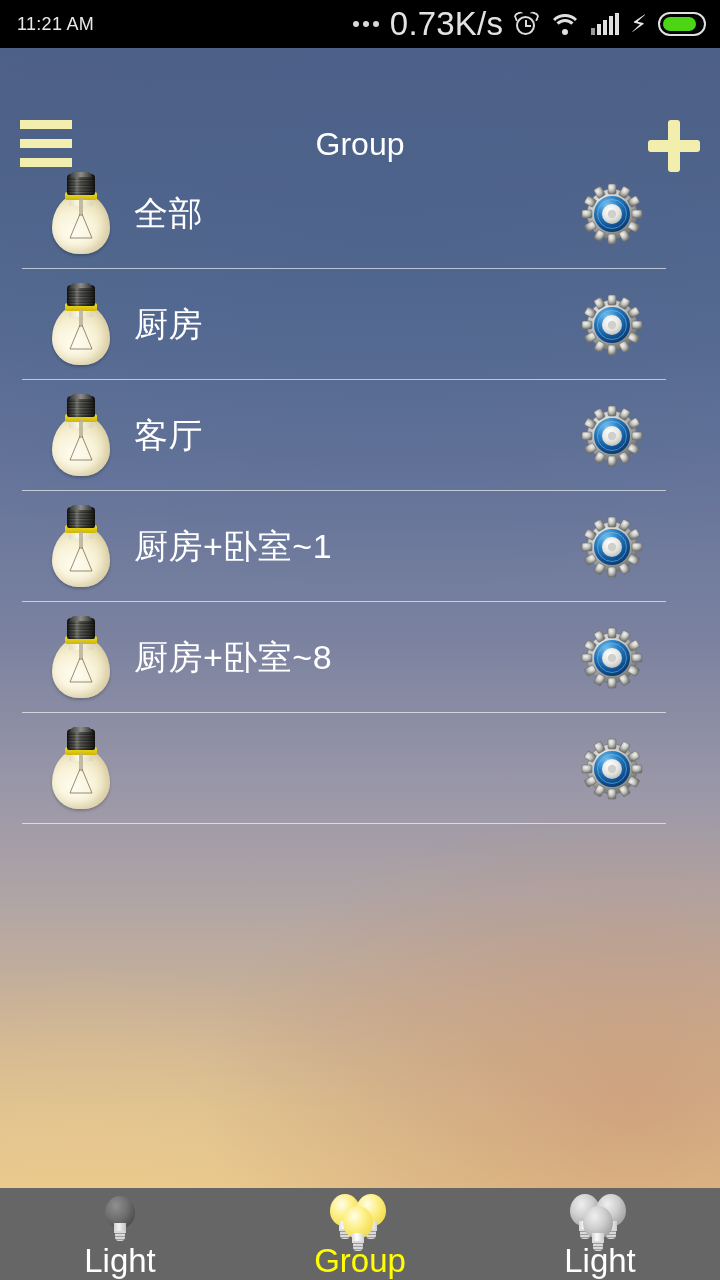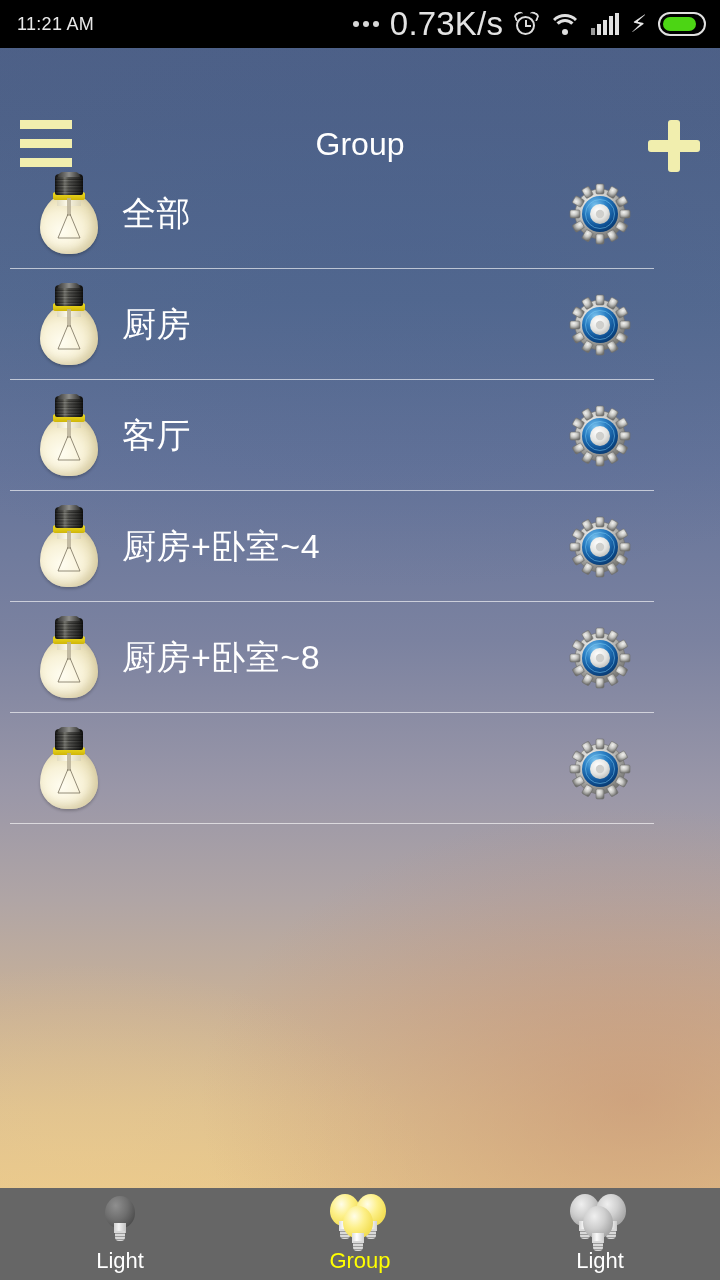--- a/index.html
+++ b/index.html
@@ -215,21 +215,21 @@
     position: absolute;
     background: #f1eeae;
     border-radius: 3px;
   }
   #add-button .bar-h { left: 0; top: 20px; width: 52px; height: 12px; }
   #add-button .bar-v { left: 20px; top: 0; width: 12px; height: 52px; }
 
   
   #group-list {
     position: absolute;
-    left: 0; top: 158px;
+    left: 12px; top: 158px;
     width: 664px;
     z-index: 8;
   }
   .group-row {
     position: relative;
     height: 111px;
     display: flex;
     align-items: center;
   }
   .group-row .divider {
@@ -329,21 +329,21 @@
     align-items: center;
     justify-content: flex-start;
     padding-top: 6px;
     box-sizing: border-box;
   }
   .nav-icon {
     position: relative;
     width: 76px; height: 52px;
   }
   .nav-label {
-    font-size: 22px;
+    font-size: 33px;
     margin-top: 2px;
     color: #ffffff;
   }
   .nav-tab.active .nav-label { color: #ffff00; }
 
   
   .bulb-a {
     position: absolute;
     width: 30px; height: 46px;
   }
@@ -590,21 +590,21 @@
         <span class="glass"></span>
           <span class="neck"></span>
           <span class="ring"></span>
         <span class="base"></span>
           <span class="cap"></span>
           <span class="stem"></span>
         <svg class="fil2" viewBox="0 0 28 26">
           <path d="M13 0 L3 24 M15 0 L25 24 M3 24 L25 24" stroke="rgba(120,112,92,0.8)" stroke-width="1" fill="none"></path>
         </svg>
       </div>
-      <div class="row-label">厨房+卧室~4</div>
+      <div class="row-label">厨房+卧室~1</div>
       <div class="row-gear">
         <svg viewBox="0 0 64 64" width="64" height="64">
           <g fill="url(#gmet)" stroke="#6f6f6d" stroke-width="0.6">
             <circle cx="32" cy="32" r="25"></circle>
             <g>
               <rect x="28" y="2" width="8" height="10" rx="1.5"></rect>
               <rect x="28" y="52" width="8" height="10" rx="1.5"></rect>
               <rect x="2" y="28" width="10" height="8" rx="1.5"></rect>
               <rect x="52" y="28" width="10" height="8" rx="1.5"></rect>
               <rect x="28" y="2" width="8" height="10" rx="1.5" transform="rotate(30 32 32)"></rect>

